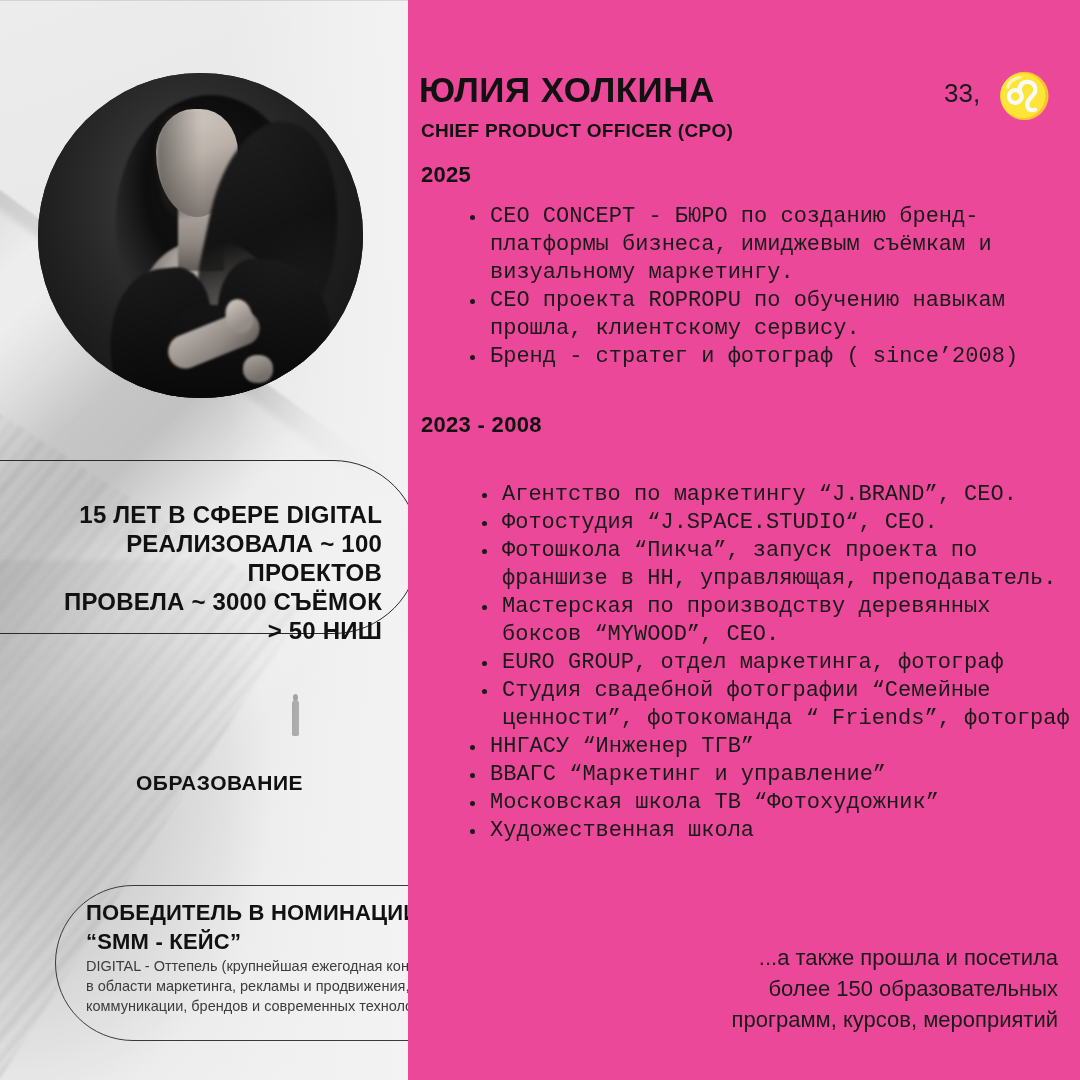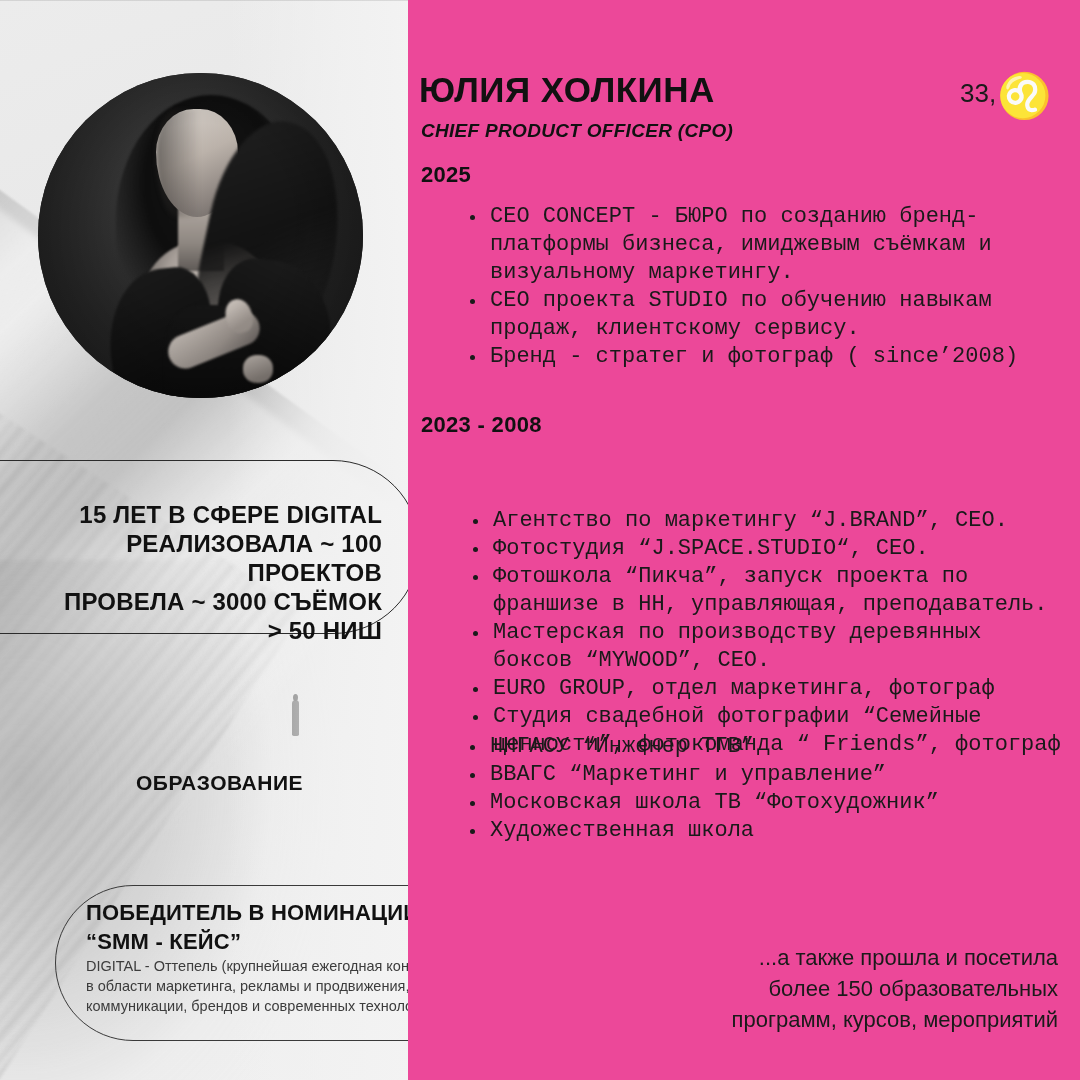--- a/index.html
+++ b/index.html
@@ -203,25 +203,25 @@
   
   .content{position:absolute;left:408px;top:0;width:672px;height:1080px;background:#ec4899;}
 
   .name{
     position:absolute;left:11px;top:72px;
     font-size:35px;font-weight:700;letter-spacing:.5px;color:#111;
     line-height:1;
   }
   .role{
     position:absolute;left:13px;top:120px;
-    font-size:19px;font-weight:700;letter-spacing:.3px;color:#111;font-style:italic;
+    font-size:19px;font-weight:700;letter-spacing:.3px;color:#111;
   }
   .age-wrap{
     position:absolute;right:28px;top:76px;
-    display:flex;align-items:center;gap:1px;
+    display:flex;align-items:center;gap:17px;
   }
   .age-num{font-size:26px;color:#1a1a1a;font-weight:400;}
   .leo{font-size:44px;line-height:.8;color:#111;position:relative;top:2px;}
 
   .yr{
     position:absolute;left:13px;
     font-size:22px;font-weight:700;letter-spacing:.3px;color:#111;
   }
   #yr2025{top:162px;}
   #yr2023{top:412px;}
@@ -240,21 +240,21 @@
     margin:0 0 0 0;
     font-family:Liberation Mono, monospace;
   }
   ul.blist li::before{
     content:"";
     position:absolute;left:6px;top:12px;
     width:5px;height:5px;border-radius:50%;
     background:#1a1a1a;
   }
   #list2025{left:30px;top:203px;}
-  #listExp{left:33px;top:481px;margin-top:26px;}
+  #listExp{left:42px;top:481px;}
   #listEdu{left:30px;top:733px;}
 
   .closing{
     position:absolute;right:22px;top:942px;width:470px;
     text-align:right;
     font-size:22px;line-height:31px;color:#1a1a1a;
   }
 
   
   .stats-pill{
@@ -352,21 +352,21 @@
     <div class="role">CHIEF PRODUCT OFFICER (CPO)</div>
 
     <div class="age-wrap">
       <span class="age-num">33,</span>
       <span class="leo">♌</span>
     </div>
 
     <div class="yr" id="yr2025">2025</div>
     <ul class="blist" id="list2025">
         <li>CEO CONCEPT - БЮРО по созданию бренд-платформы бизнеса, имиджевым съёмкам и визуальному маркетингу.</li>
-        <li>CEO проекта STUDIO по обучению навыкам продаж, клиентскому сервису.</li>
+        <li>CEO проекта ROPROPU по обучению навыкам прошла, клиентскому сервису.</li>
         <li>Бренд - стратег и фотограф ( since’2008)</li>
       </ul>
 
     <div class="yr" id="yr2023">2023 - 2008</div>
     <ul class="blist" id="listExp">
         <li>Агентство по маркетингу “J.BRAND”, CEO.</li>
         <li>Фотостудия “J.SPACE.STUDIO“, CEO.</li>
         <li>Фотошкола “Пикча”, запуск проекта по франшизе в НН, управляющая, преподаватель.</li>
         <li>Мастерская по производству деревянных боксов “MYWOOD”, CEO.</li>
         <li>EURO GROUP, отдел маркетинга, фотограф</li>

